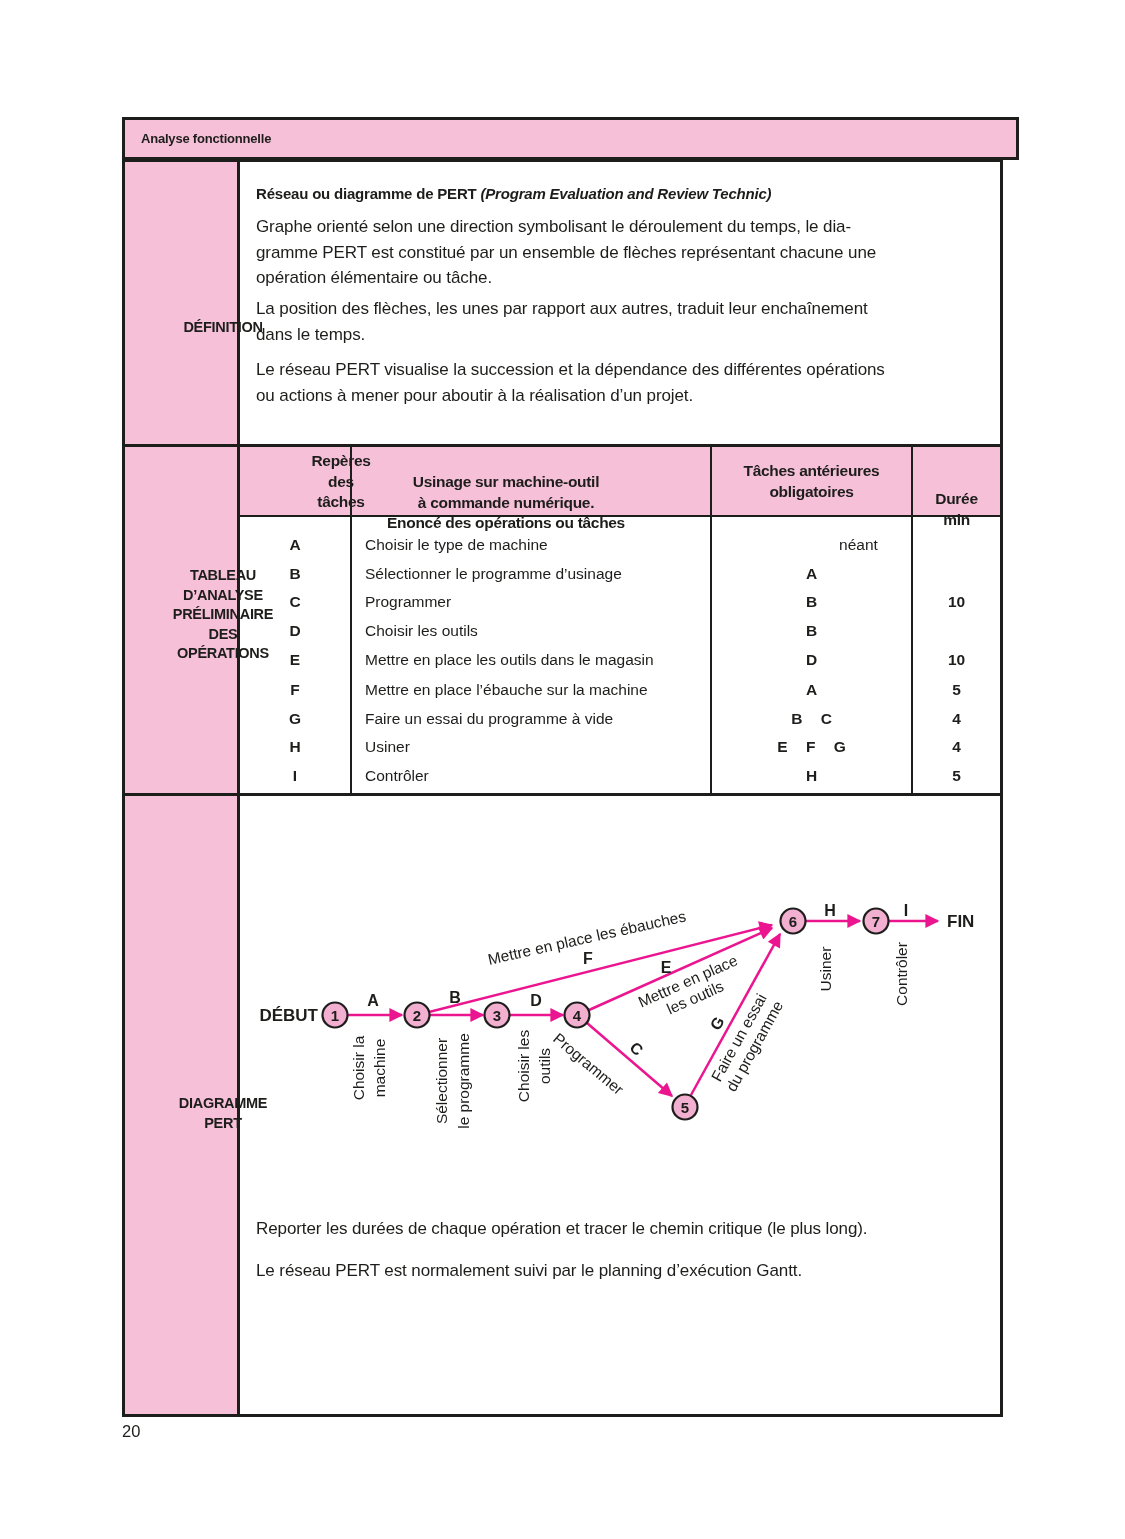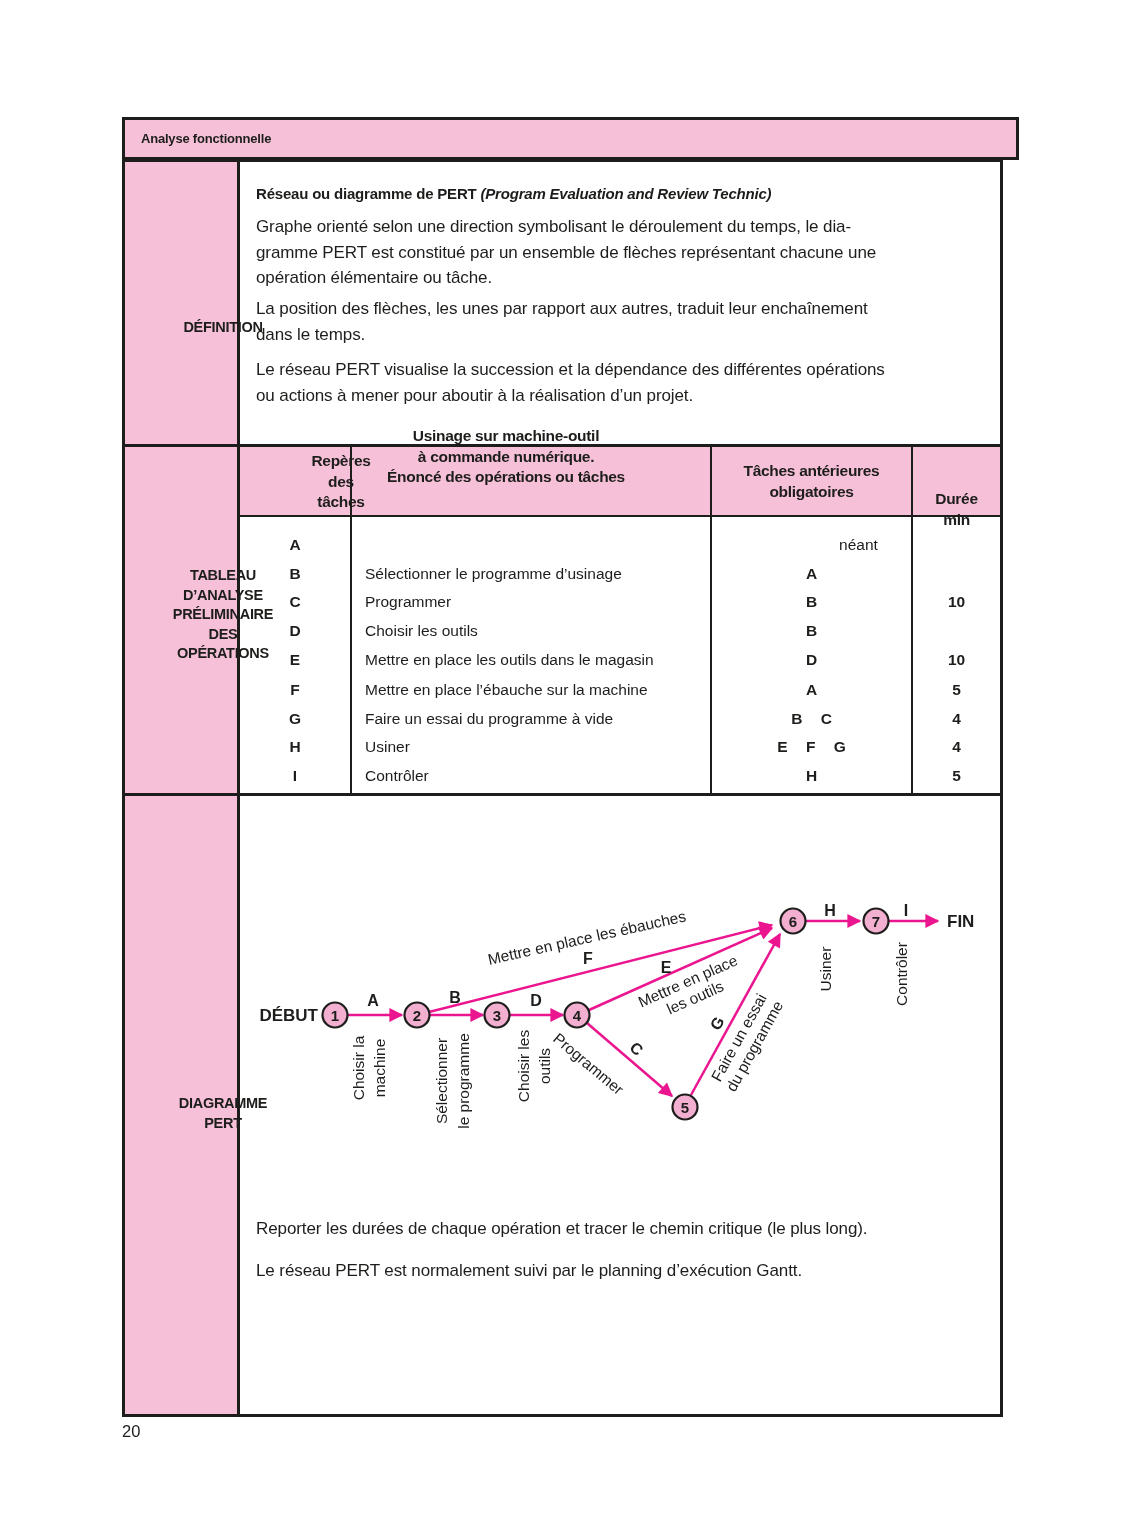--- a/index.html
+++ b/index.html
@@ -94,30 +94,31 @@
 
   <div class="abs thead-bg"></div>
   <div class="abs thead-underline"></div>
   <div class="abs colline" style="left:350px;top:447px;height:346px;"></div>
   <div class="abs colline" style="left:710px;top:447px;height:346px;"></div>
   <div class="abs colline" style="left:911px;top:447px;height:346px;"></div>
 
   <div class="abs thead" style="left:240px;top:451px;width:110px;padding-left:46px;">Repères
 des
 tâches</div>
-  <div class="abs thead" style="left:352px;top:426px;width:308px;">Usinage sur machine-outil
+  <div class="abs thead" style="left:352px;top:472px;width:308px;">Usinage sur machine-outil
 à commande numérique.
 Énoncé des opérations ou tâches</div>
   <div class="abs thead" style="left:712px;top:461px;width:199px;">Tâches antérieures
 obligatoires</div>
   <div class="abs thead" style="left:913px;top:461px;width:87px;margin-top:28px;">Durée
 min</div>
 
   <div class="abs trow" style="top:534px;">
     <span class="cell c-letter">A</span>
+    <span class="cell c-op">Choisir le type de machine</span>
     <span class="cell c-ant reg">néant</span>
     <span class="cell c-dur"></span>
   </div>
   <div class="abs trow" style="top:563px;">
     <span class="cell c-letter">B</span>
     <span class="cell c-op">Sélectionner le programme d’usinage</span>
     <span class="cell c-ant">A</span>
     <span class="cell c-dur"></span>
   </div>
   <div class="abs trow" style="top:591px;">

